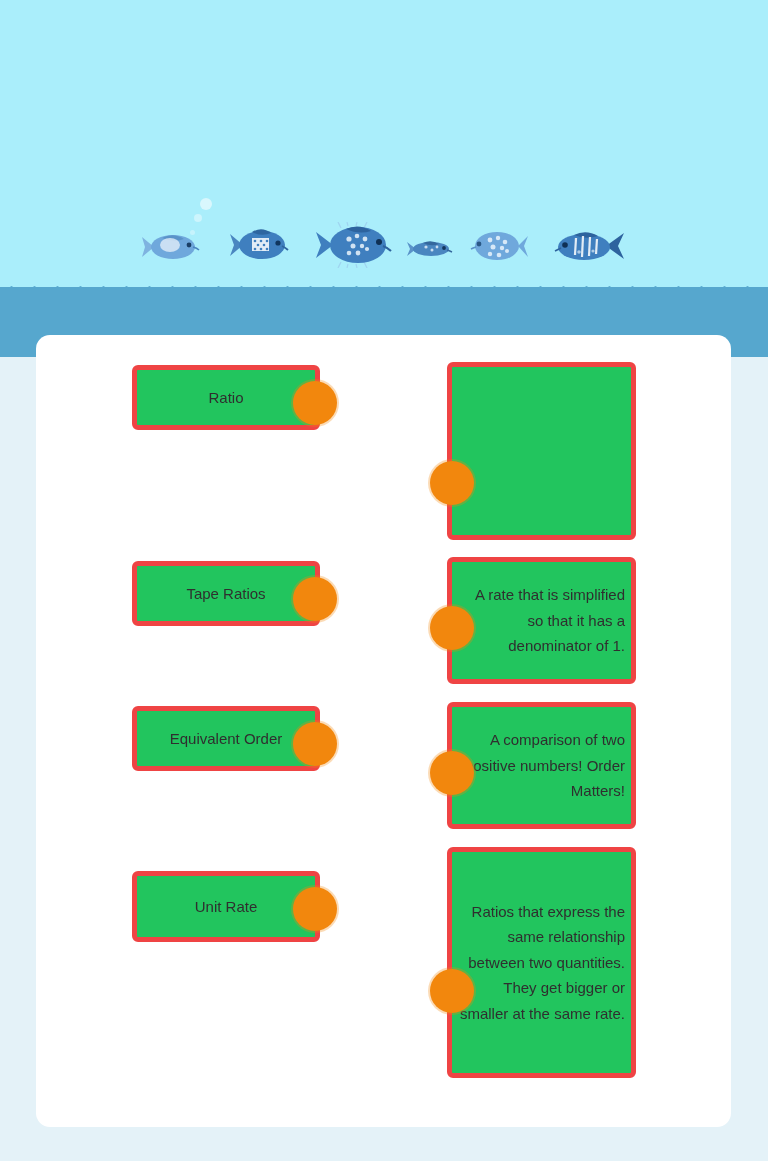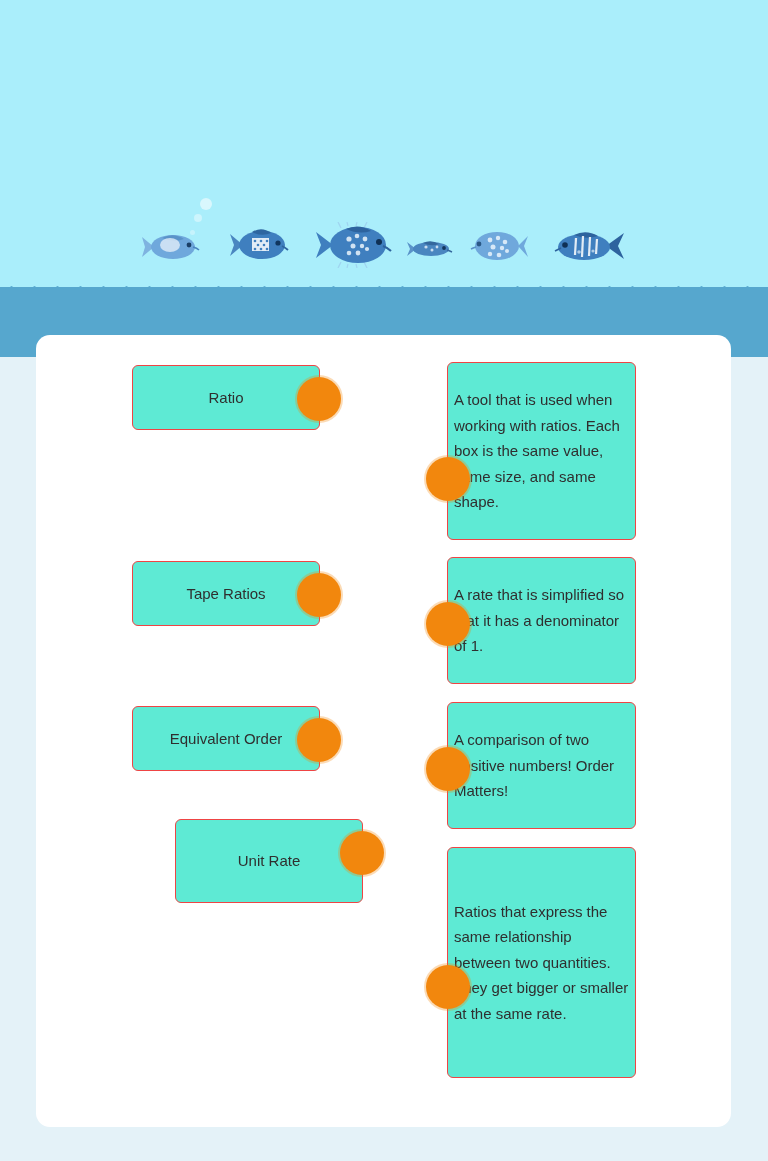--- a/index.html
+++ b/index.html
@@ -83,27 +83,27 @@
   .col {
     position: absolute;
     top: 0;
   }
   .col-terms { left: 96px;  width: 188px; }
   .col-defs  { left: 411px; width: 189px; }
 
   .match-box {
     position: absolute;
     box-sizing: border-box;
-    background: #5eead4;
-    border: 1px solid #ef4444;
+    background: #22c55e;
+    border: 5px solid #ef4444;
     border-radius: 6px;
     display: flex;
     align-items: center;
     justify-content: center;
-    text-align: left;
+    text-align: right;
     color: #2f2f2f;
   }
   .col-terms .match-box {
     left: 0;
     width: 188px;
     font-size: 15px;
     line-height: 20px;
   }
   .col-defs .match-box {
     left: 0;
@@ -264,29 +264,28 @@
         <span class="dot" style="top:11px;"></span>
       </div>
       <div class="match-box" style="top:226px; height:65px;">
         <span class="label">Tape Ratios</span>
         <span class="dot" style="top:11px;"></span>
       </div>
       <div class="match-box" style="top:371px; height:65px;">
         <span class="label">Equivalent Order</span>
         <span class="dot" style="top:11px;"></span>
       </div>
-      <div class="match-box" style="top:484px; height:84px;margin-left:43px;">
+      <div class="match-box" style="top:536px; height:71px;">
         <span class="label">Unit Rate</span>
         <span class="dot" style="top:11px;"></span>
       </div>
     </div>
 
     <div class="col col-defs">
       <div class="match-box" style="top:27px; height:178px;">
-        <span class="label">A tool that is used when working with ratios. Each box is the same value, same size, and same shape.</span>
         <span class="dot" style="top:94px;"></span>
       </div>
       <div class="match-box" style="top:222px; height:127px;">
         <span class="label">A rate that is simplified so that it has a denominator of 1.</span>
         <span class="dot" style="top:44px;"></span>
       </div>
       <div class="match-box" style="top:367px; height:127px;">
         <span class="label">A comparison of two positive numbers! Order Matters!</span>
         <span class="dot" style="top:44px;"></span>
       </div>

